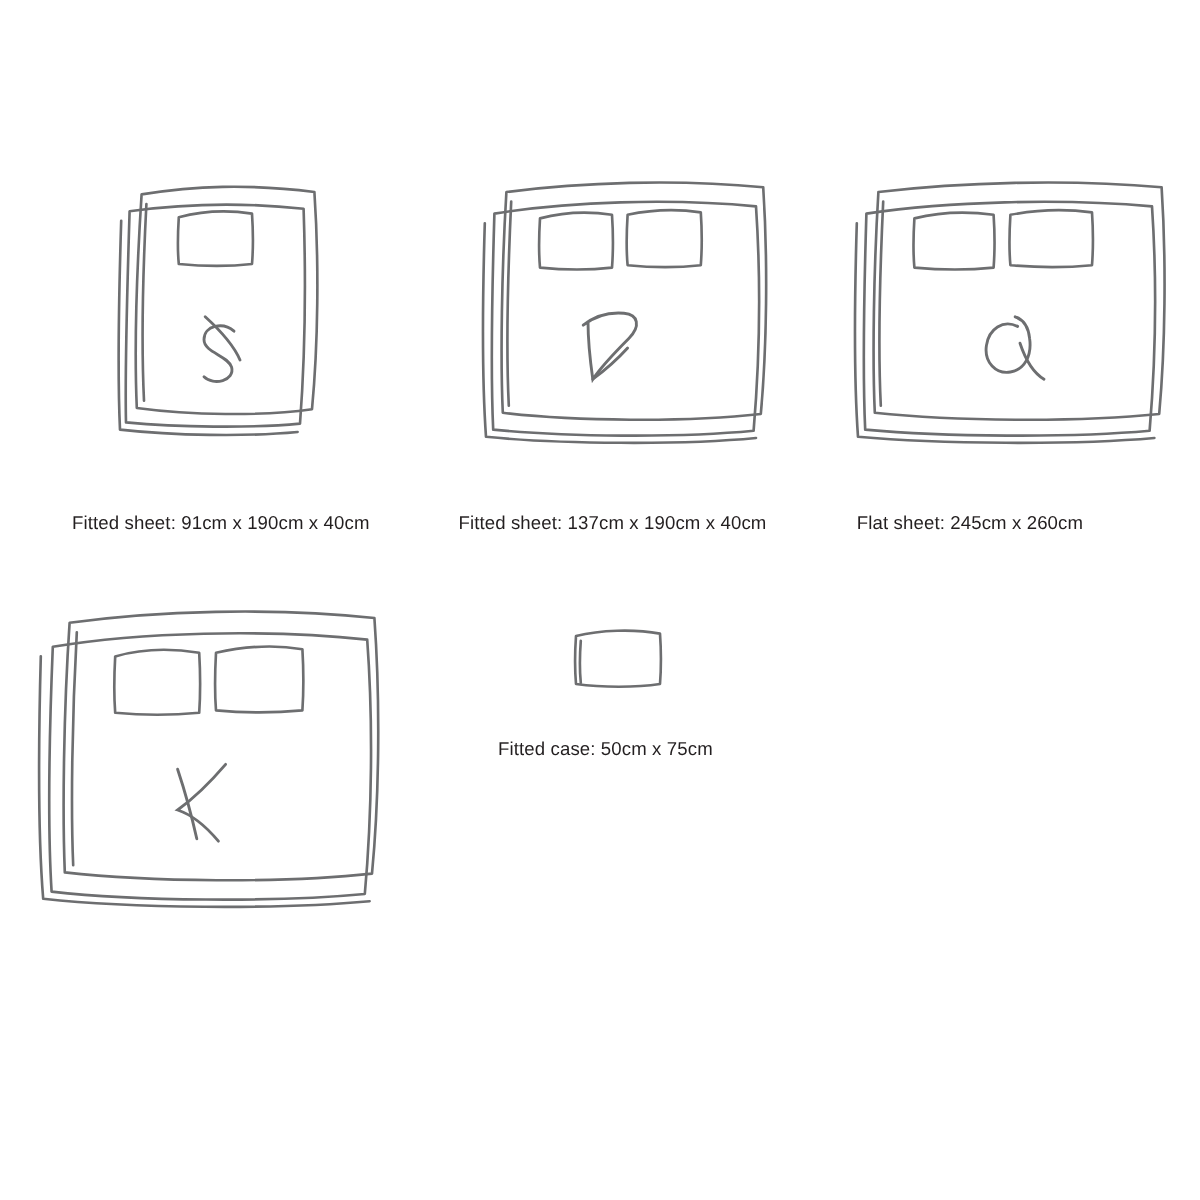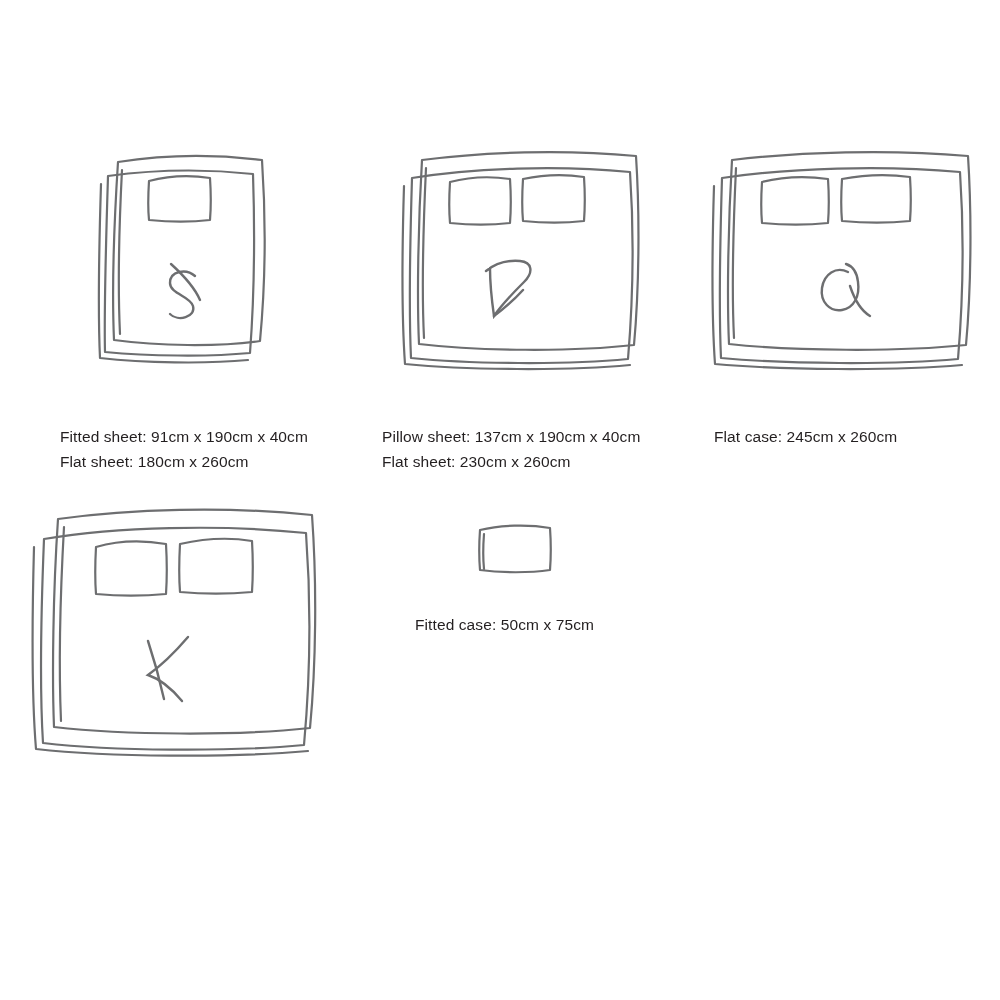--- a/index.html
+++ b/index.html
@@ -75,21 +75,20 @@
       </g>
 
       <g stroke="#6d6e70" stroke-width="2.4" stroke-linecap="round" fill="none">
         <path d="M117 136 C108 128 92 131 92 143 C92 154 112 156 115 166 C118 177 100 182 92 174"></path>
         <path d="M93 124 C104 134 116 146 122 160"></path>
       </g>
     </svg>
   </div>
   <div class="caption" id="cap-single">
     <span class="line">Fitted sheet: 91cm x 190cm x 40cm</span>
-    <span class="line">Flat sheet: 180cm x 260cm</span>
   </div>
 
   <div class="bed-cell" id="cell-double">
     <svg class="bed-art" width="260" height="250" viewBox="0 0 260 250" fill="none">
       <g stroke="#6d6e70" stroke-width="2.2" stroke-linecap="round" stroke-linejoin="round" fill="none">
         <path d="M22 38 C20 104 19 176 21 218 C80 224 176 225 238 219 C243 160 244 92 240 32 C168 25 84 28 22 38 Z"></path>
         <path d="M14 46 C12 112 12 182 15 224 C76 230 178 231 240 225"></path>
         <path d="M32 20 C28 86 27 160 29 204 C88 211 182 212 244 205 C249 150 250 78 246 16 C172 9 94 12 32 20 Z"></path>
         <path d="M36 28 C33 92 32 158 34 198"></path>
       </g>
@@ -97,22 +96,21 @@
         <path d="M60 42 C59 58 59 72 60 83 C80 85 102 85 120 83 C121 70 121 54 120 39 C100 36 79 37 60 42 Z"></path>
         <path d="M133 39 C132 55 132 70 133 81 C153 83 176 83 194 81 C195 68 195 52 194 37 C174 34 152 35 133 39 Z"></path>
       </g>
       <g stroke="#6d6e70" stroke-width="2.4" stroke-linecap="round" fill="none">
         <path d="M100 128 C100 144 102 162 104 176 C112 164 124 152 134 142 C144 132 142 122 130 121 C118 120 106 123 96 131"></path>
         <path d="M104 176 C112 170 124 160 133 150"></path>
       </g>
     </svg>
   </div>
   <div class="caption" id="cap-double">
-    <span class="line">Pillow sheet: 137cm x 190cm x 40cm</span>
-    <span class="line">Flat sheet: 230cm x 260cm</span>
+    <span class="line">Fitted sheet: 137cm x 190cm x 40cm</span>
   </div>
 
   <div class="bed-cell" id="cell-queen">
     <svg class="bed-art" width="285" height="250" viewBox="0 0 285 250" fill="none">
       <g stroke="#6d6e70" stroke-width="2.2" stroke-linecap="round" stroke-linejoin="round" fill="none">
         <path d="M22 38 C20 104 19 176 21 218 C86 224 192 225 258 219 C263 160 264 92 260 32 C182 25 90 28 22 38 Z"></path>
         <path d="M14 46 C12 112 12 182 15 224 C82 230 194 231 262 225"></path>
         <path d="M32 20 C28 86 27 160 29 204 C94 211 198 212 266 205 C271 150 272 78 268 16 C188 9 100 12 32 20 Z"></path>
         <path d="M36 28 C33 92 32 158 34 198"></path>
       </g>
@@ -120,21 +118,21 @@
         <path d="M62 42 C61 58 61 72 62 83 C84 85 108 85 128 83 C129 70 129 54 128 39 C106 36 82 37 62 42 Z"></path>
         <path d="M142 39 C141 55 141 70 142 81 C164 83 190 83 210 81 C211 68 211 52 210 37 C188 34 163 35 142 39 Z"></path>
       </g>
       <g stroke="#6d6e70" stroke-width="2.4" stroke-linecap="round" fill="none">
         <path d="M148 132 C136 126 124 134 122 148 C120 162 130 172 142 170 C154 168 160 156 158 142 C157 132 152 126 146 124"></path>
         <path d="M150 146 C154 158 160 170 170 176"></path>
       </g>
     </svg>
   </div>
   <div class="caption" id="cap-queen">
-    <span class="line">Flat case: 245cm x 260cm</span>
+    <span class="line">Flat sheet: 245cm x 260cm</span>
   </div>
 
   <div class="bed-cell" id="cell-king">
     <svg class="bed-art" width="320" height="290" viewBox="0 0 320 290" fill="none">
       <g stroke="#6d6e70" stroke-width="2.2" stroke-linecap="round" stroke-linejoin="round" fill="none">
         <path d="M24 44 C21 118 20 200 23 248 C92 256 210 257 284 250 C290 184 291 106 286 38 C200 29 96 32 24 44 Z"></path>
         <path d="M14 52 C12 126 12 206 16 254 C88 262 212 263 288 256"></path>
         <path d="M38 24 C33 98 32 182 34 232 C104 240 216 241 290 233 C296 170 297 90 292 20 C206 11 110 14 38 24 Z"></path>
         <path d="M44 32 C40 104 39 180 41 226"></path>
       </g>

